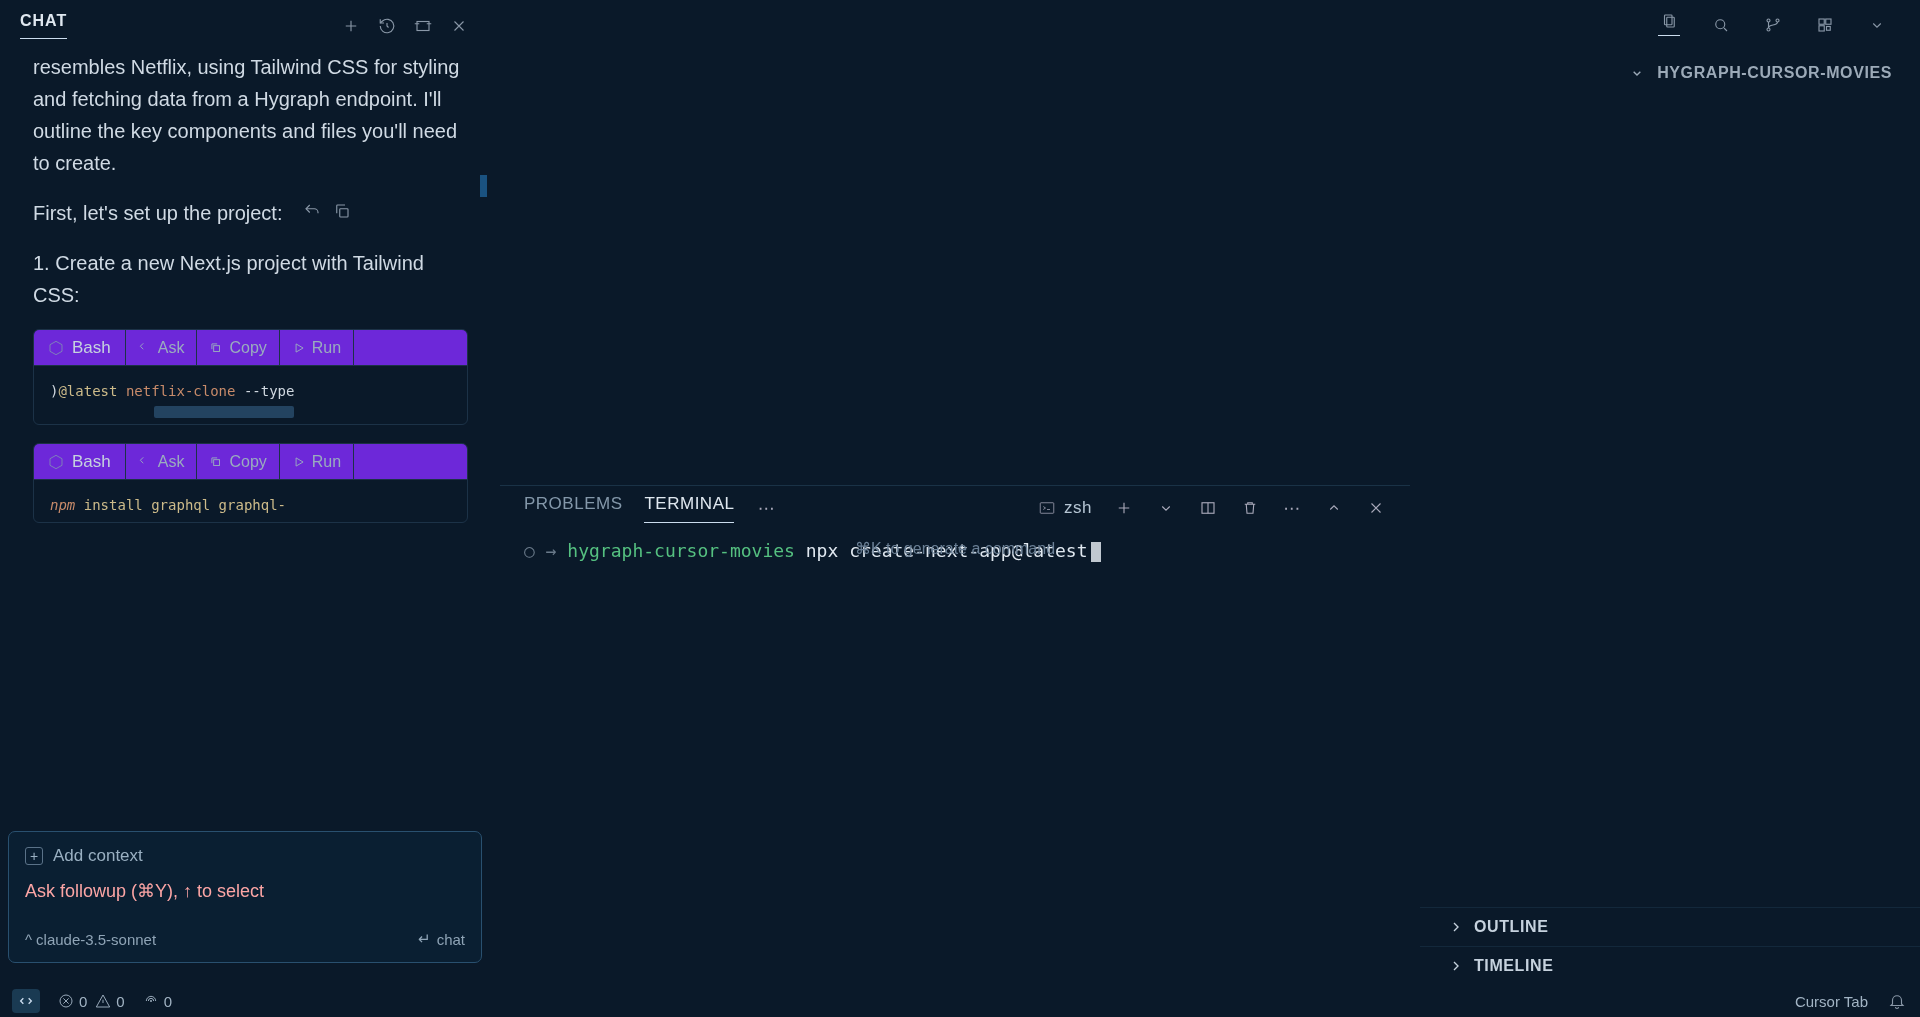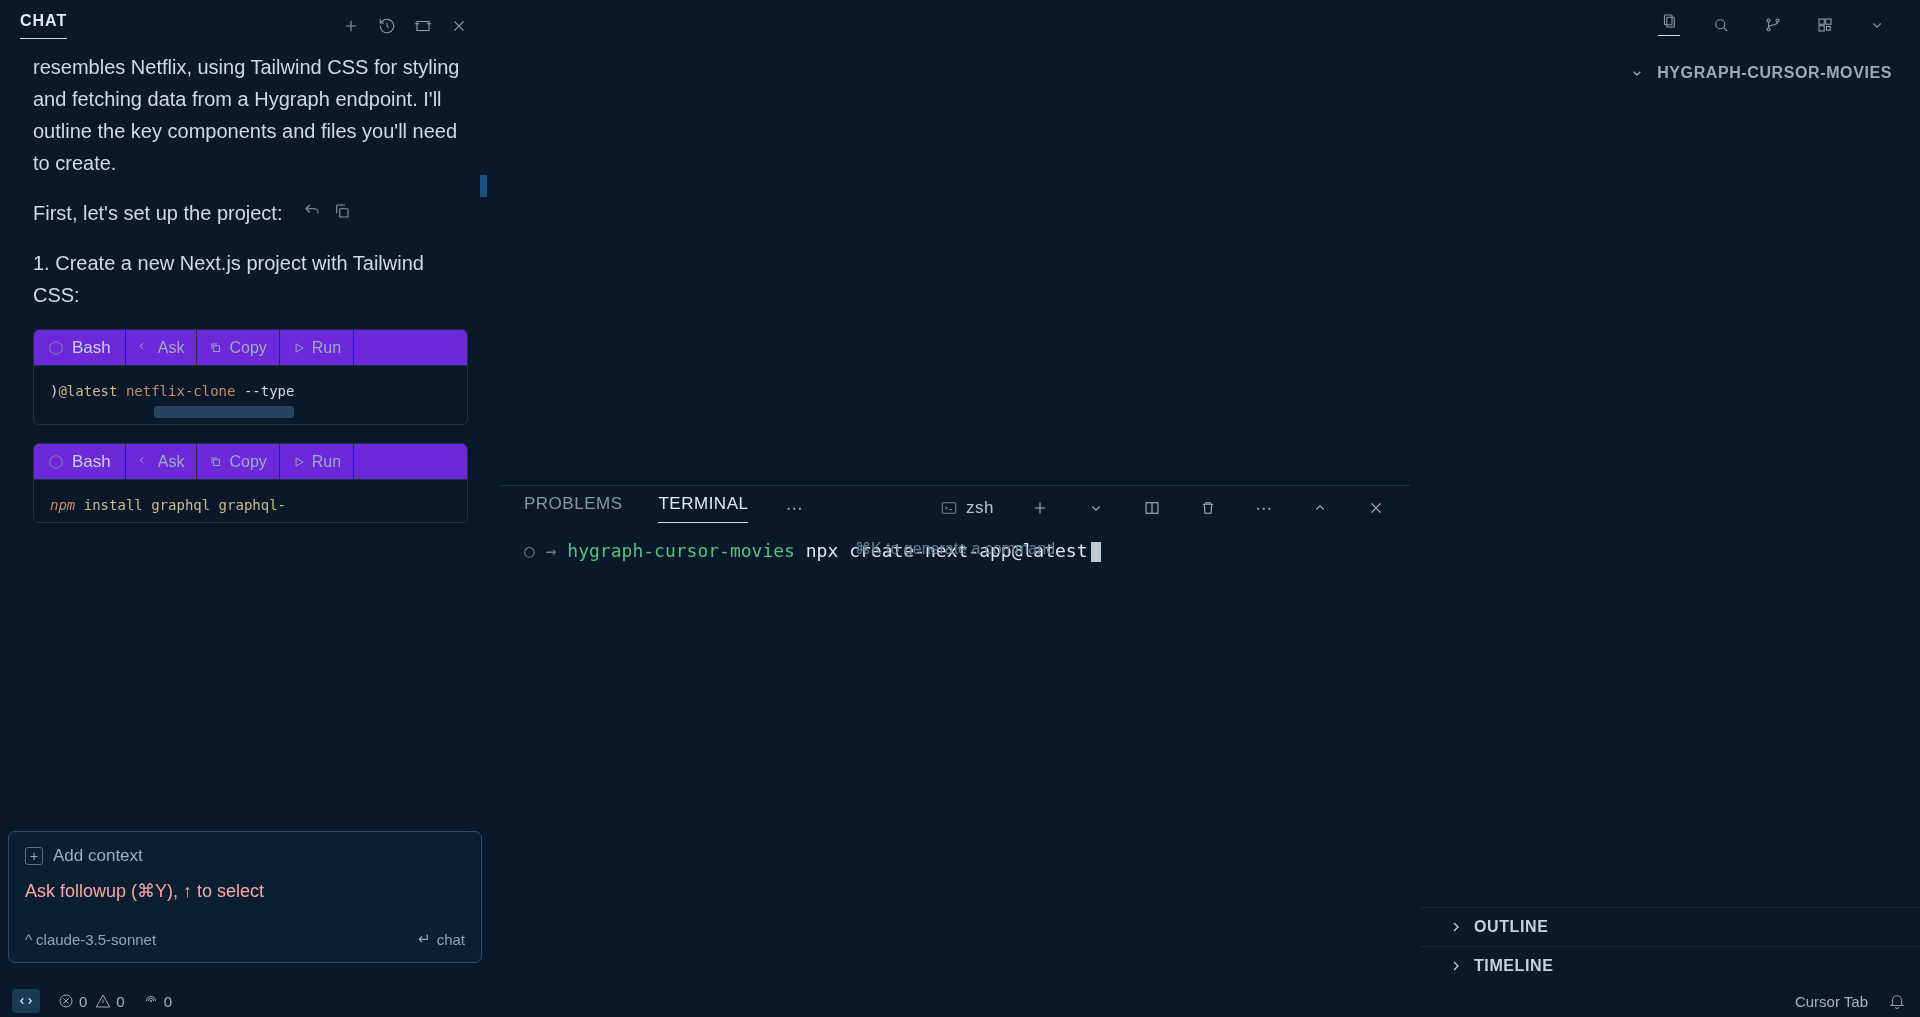--- a/index.html
+++ b/index.html
@@ -176,21 +176,21 @@
   width: 930px; height: 100%;
 }
 .terminal-panel {
   position: absolute;
   left: 10px; right: 10px; top: 485px;
   border-top: 1px solid #1a3246;
 }
 .term-tabs {
   display: flex; align-items: center;
   height: 44px;
-  gap: 36px;
+  gap: 22px;
   padding: 0 24px;
   color: #8498aa;
   font-size: 17px;
   letter-spacing: 0.5px;
 }
 .term-tabs .tab { cursor: pointer; padding-bottom: 8px;}
 .term-tabs .tab.active { color: #e0e8f0; border-bottom: 1px solid #cde; }
 .term-tabs .spacer { flex: 1; }
 .term-tabs .shell {
   display: flex; align-items: center; gap: 8px;

